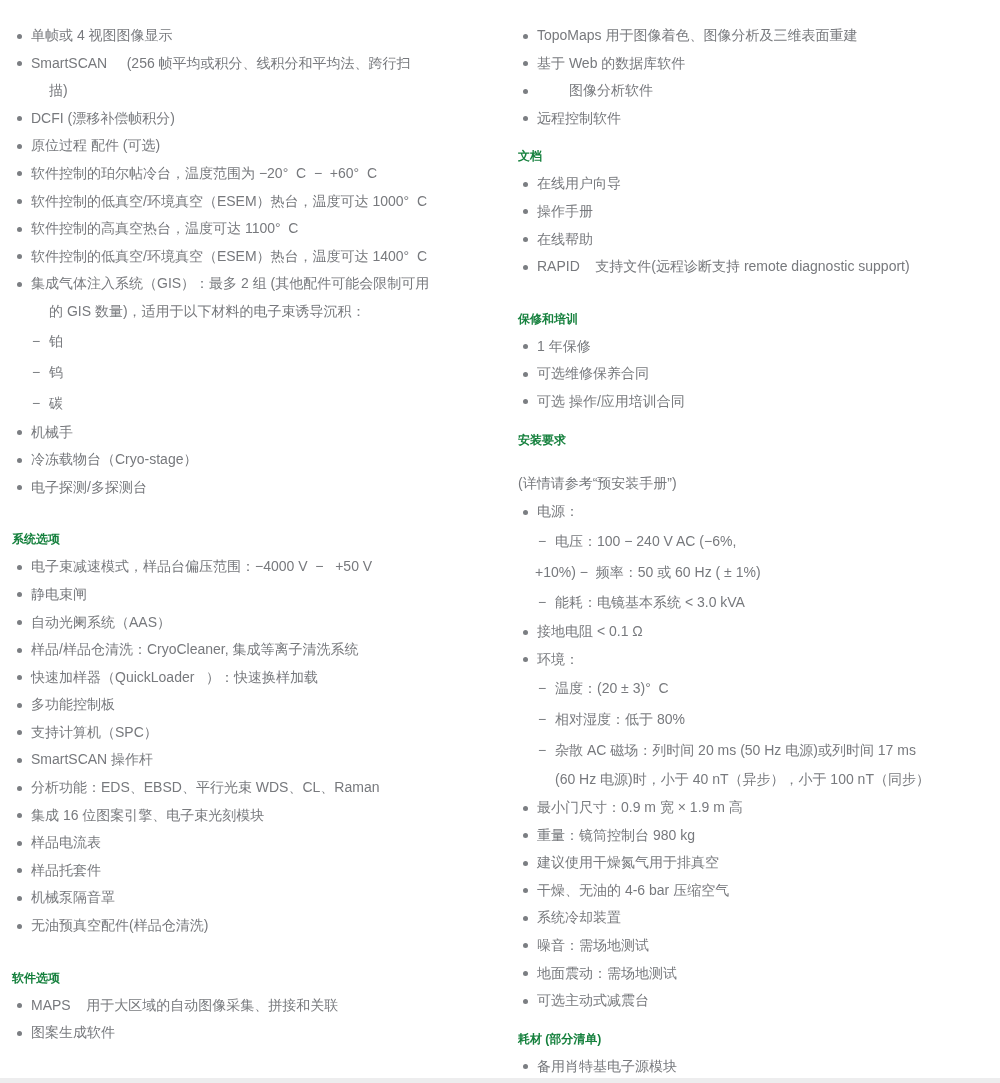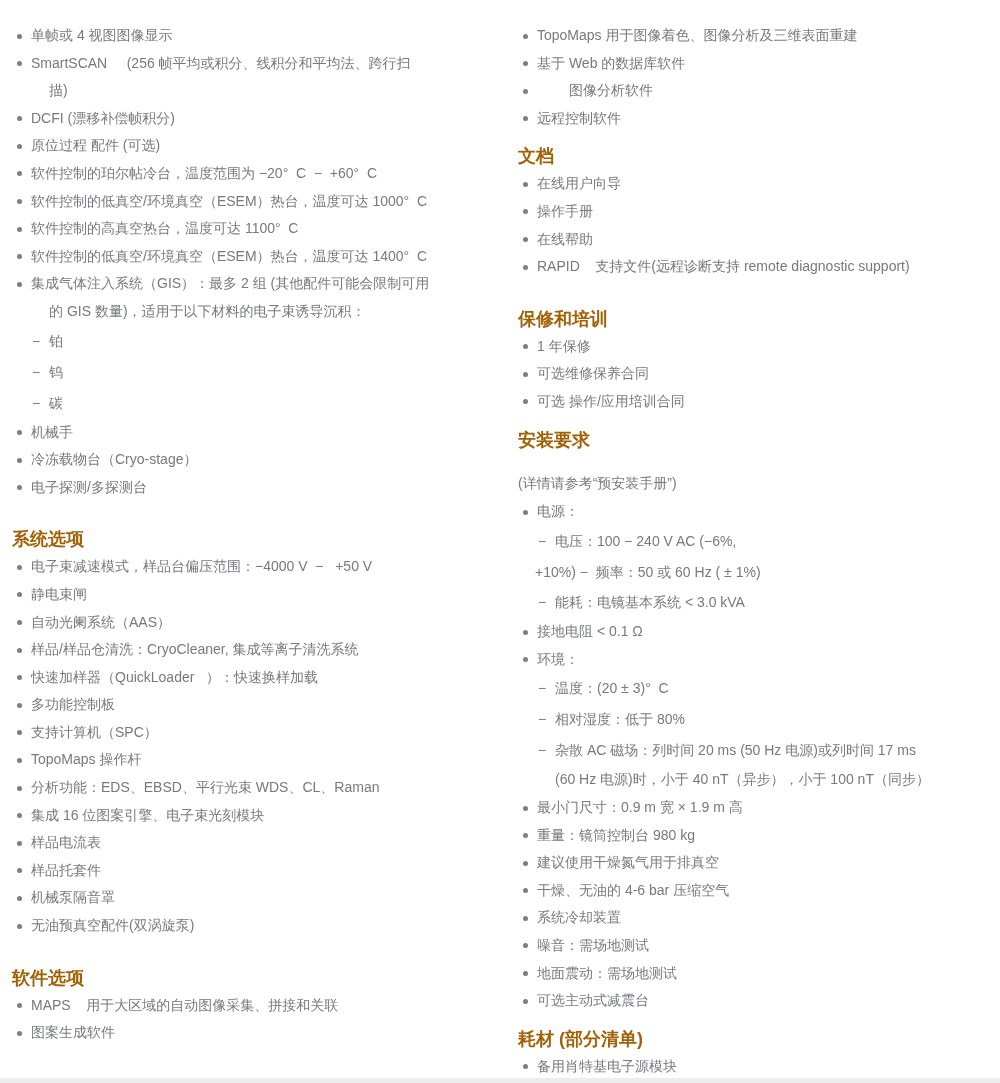--- a/index.html
+++ b/index.html
@@ -15,21 +15,21 @@
   .item{position:relative;line-height:27.6px;white-space:pre-wrap}
   .b{padding-left:19px}
   .b::before{
     content:"";position:absolute;left:5px;top:11.5px;width:5px;height:5px;
     border-radius:50%;background:#7b7e82;
   }
   .d{padding-left:37px;line-height:31px}
   .d::before{content:"\2212";position:absolute;left:20px;color:#7b7e82}
   .i1{padding-left:17px;line-height:30.5px}
   .i2{padding-left:37px}
-  .h{font-weight:bold;color:#a16207;font-size:18px;margin-top:10px;line-height:28px}
+  .h{font-weight:bold;color:#15803d;font-size:12px;margin-top:10px;line-height:28px}
   .h.lg{margin-top:24px}
   .p{line-height:27.6px;margin-top:16px;margin-bottom:1px}
   .footer-strip{position:absolute;left:0;bottom:0;width:1000px;height:5px;background:#ededee}
 </style>
 </head>
 <body>
 
 <div class="col col-left">
     <div class="item b">单帧或 4 视图图像显示</div>
     <div class="item b">SmartSCAN&nbsp;&nbsp;&nbsp;&nbsp;&nbsp;(256 帧平均或积分、线积分和平均法、跨行扫</div>
@@ -49,27 +49,27 @@
     <div class="item b">冷冻载物台（Cryo-stage）</div>
     <div class="item b">电子探测/多探测台</div>
     <div class="h lg">系统选项</div>
     <div class="item b">电子束减速模式，样品台偏压范围：−4000 V&nbsp;&nbsp;−&nbsp;&nbsp;&nbsp;+50 V</div>
     <div class="item b">静电束闸</div>
     <div class="item b">自动光阑系统（AAS）</div>
     <div class="item b">样品/样品仓清洗：CryoCleaner, 集成等离子清洗系统</div>
     <div class="item b">快速加样器（QuickLoader&nbsp;&nbsp;&nbsp;）：快速换样加载</div>
     <div class="item b">多功能控制板</div>
     <div class="item b">支持计算机（SPC）</div>
-    <div class="item b">TopoMaps 操作杆</div>
+    <div class="item b">SmartSCAN 操作杆</div>
     <div class="item b">分析功能：EDS、EBSD、平行光束 WDS、CL、Raman</div>
     <div class="item b">集成 16 位图案引擎、电子束光刻模块</div>
     <div class="item b">样品电流表</div>
     <div class="item b">样品托套件</div>
     <div class="item b">机械泵隔音罩</div>
-    <div class="item b">无油预真空配件(双涡旋泵)</div>
+    <div class="item b">无油预真空配件(样品仓清洗)</div>
     <div class="h lg">软件选项</div>
     <div class="item b">MAPS&nbsp;&nbsp;&nbsp;&nbsp;用于大区域的自动图像采集、拼接和关联</div>
     <div class="item b">图案生成软件</div>
   </div>
 <div class="col col-right">
     <div class="item b">TopoMaps 用于图像着色、图像分析及三维表面重建</div>
     <div class="item b">基于 Web 的数据库软件</div>
     <div class="item b">　　&nbsp;图像分析软件</div>
     <div class="item b">远程控制软件</div>
     <div class="h">文档</div>

